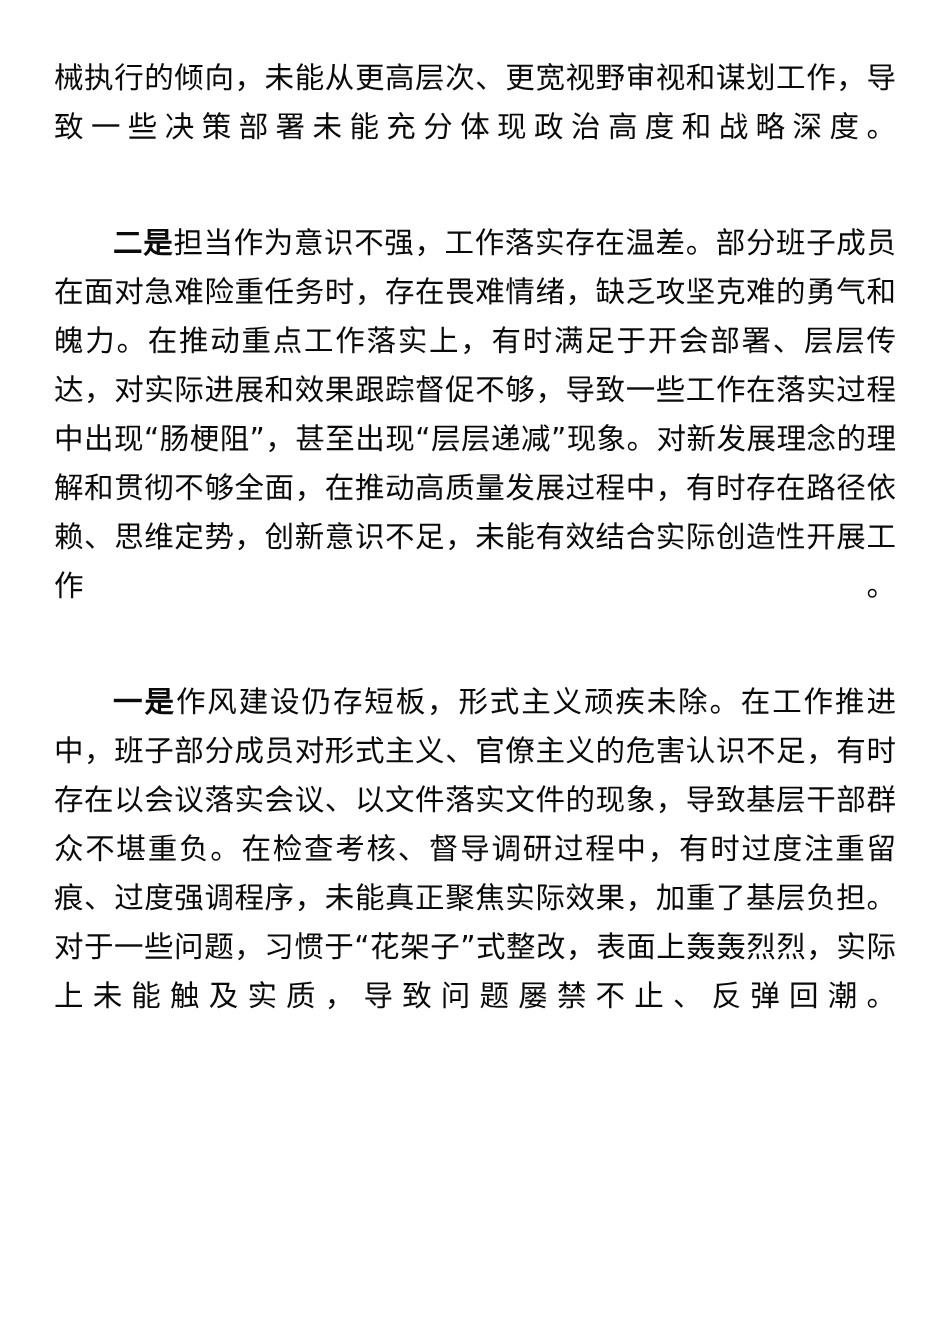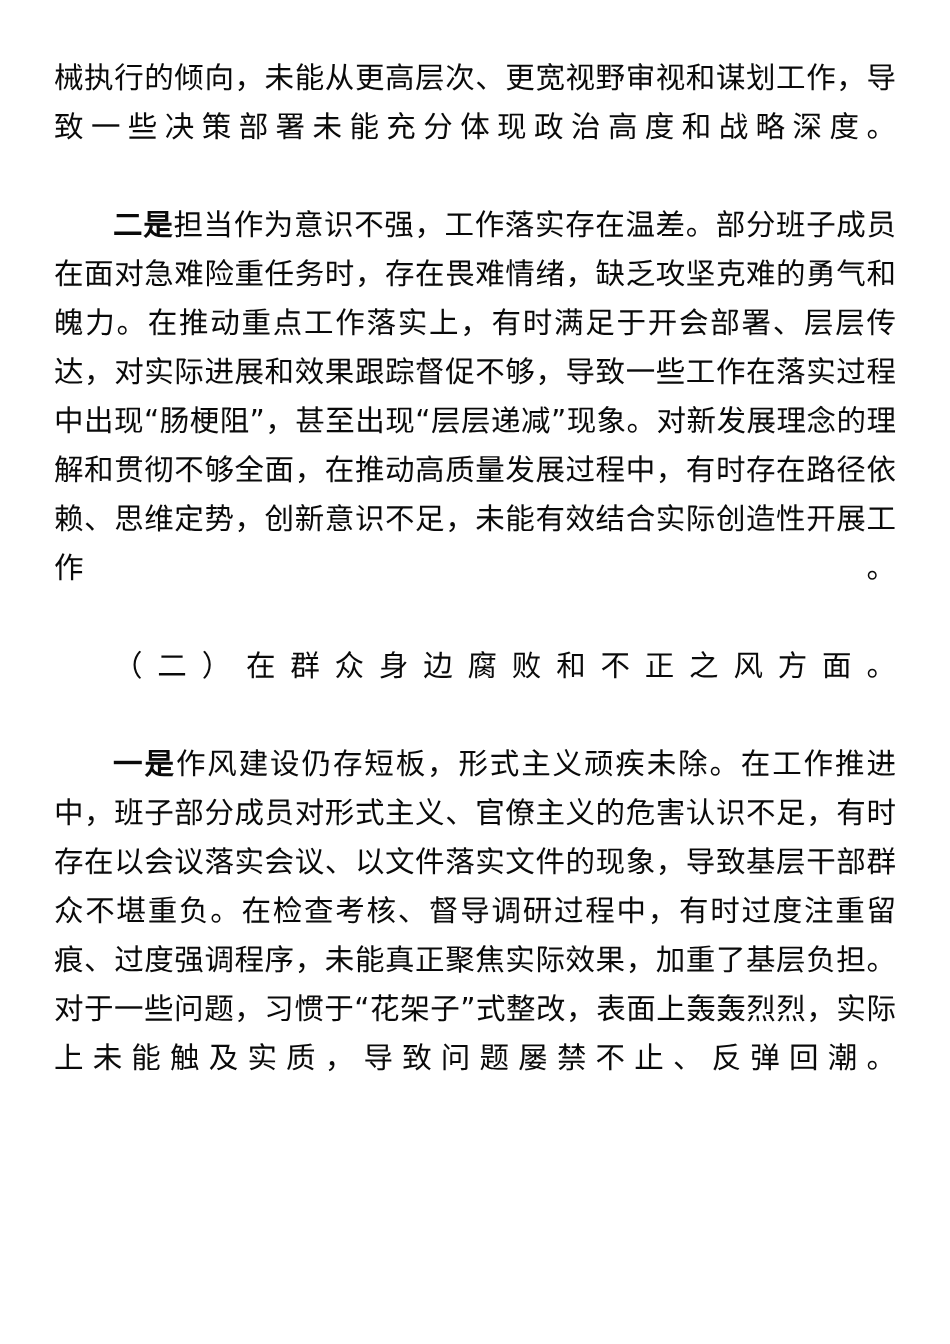--- a/index.html
+++ b/index.html
@@ -42,20 +42,21 @@
     text-align: justify;
     text-justify: inter-ideograph;
     letter-spacing: 0.1px;
     word-break: break-all;
     text-indent: 0;
     color: #0a0a0a;
   }
 
   p.indent {
     text-indent: 59px;
+    margin-top: 18px;
   }
 
   b.lead {
     font-weight: 700;
     letter-spacing: 0.2px;
   }
 
   
   p.para::after {
     content: "";
@@ -71,22 +72,19 @@
 
     <p class="para">
       <b class="lead"></b><span>械执行的倾向，未能从更高层次、更宽视野审视和谋划工作，导致一些决策部署未能充分体现政治高度和战略深度。</span>
     </p>
 
     <p class="para indent">
       <b class="lead">二是</b><span>担当作为意识不强，工作落实存在温差。部分班子成员在面对急难险重任务时，存在畏难情绪，缺乏攻坚克难的勇气和魄力。在推动重点工作落实上，有时满足于开会部署、层层传达，对实际进展和效果跟踪督促不够，导致一些工作在落实过程中出现“肠梗阻”，甚至出现“层层递减”现象。对新发展理念的理解和贯彻不够全面，在推动高质量发展过程中，有时存在路径依赖、思维定势，创新意识不足，未能有效结合实际创造性开展工作。</span>
     </p>
 
 
-    <p class="para indent">
-      <b class="lead"></b><span>（二）在群众身边腐败和不正之风方面。</span>
-    </p>
 
     <p class="para indent">
       <b class="lead">一是</b><span>作风建设仍存短板，形式主义顽疾未除。在工作推进中，班子部分成员对形式主义、官僚主义的危害认识不足，有时存在以会议落实会议、以文件落实文件的现象，导致基层干部群众不堪重负。在检查考核、督导调研过程中，有时过度注重留痕、过度强调程序，未能真正聚焦实际效果，加重了基层负担。对于一些问题，习惯于“花架子”式整改，表面上轰轰烈烈，实际上未能触及实质，导致问题屡禁不止、反弹回潮。</span>
     </p>
 
   </div>
 </div>
 
 </body></html>

